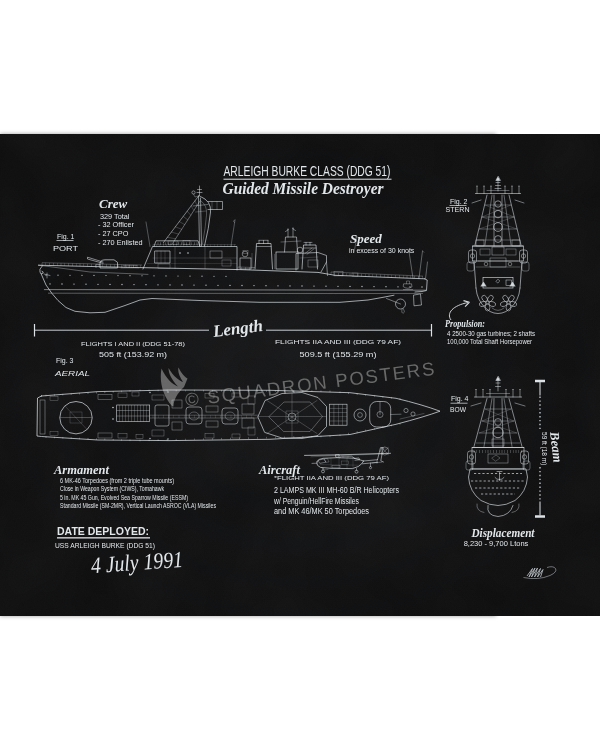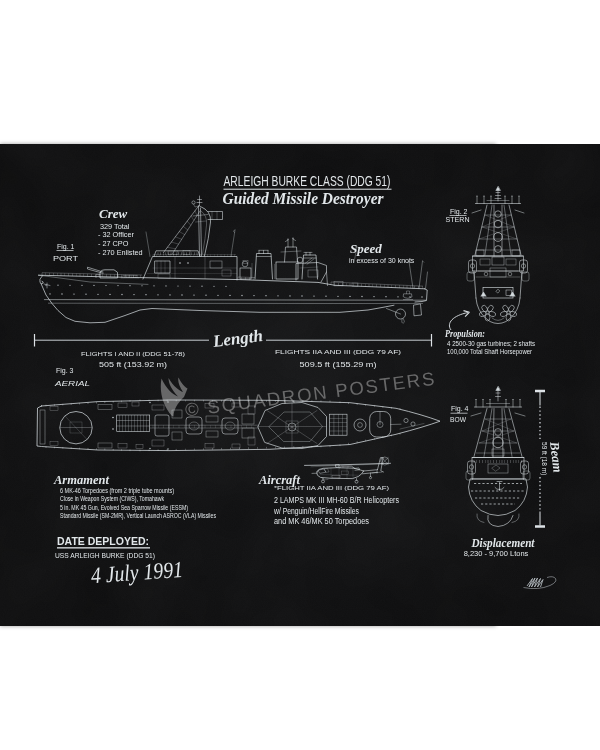--- a/index.html
+++ b/index.html
@@ -1,16 +1,16 @@
 <!DOCTYPE html>
 <html><head>
 <meta charset="utf-8">
 <style>
 html,body{margin:0;padding:0;width:600px;height:750px;background:#ffffff;overflow:hidden;}
-.poster{position:absolute;left:0;top:144px;width:496px;height:482px;background:#f0abfc;box-shadow:0 0 4px rgba(0,0,0,0.4);}
+.poster{position:absolute;left:0;top:134px;width:496px;height:482px;background:#f0abfc;box-shadow:0 0 4px rgba(0,0,0,0.4);}
 svg{position:absolute;left:0;top:0;}
 .hand{font-family:"Liberation Sans",sans-serif;}
 .scr{font-family:"Liberation Serif",serif;font-style:italic;}
 </style>
 </head>
 <body>
 <div class="poster">
 <svg width="600" height="482" viewBox="0 0 600 482">
   <defs>
     <radialGradient id="vig" cx="0.5" cy="0.52" r="0.72">

